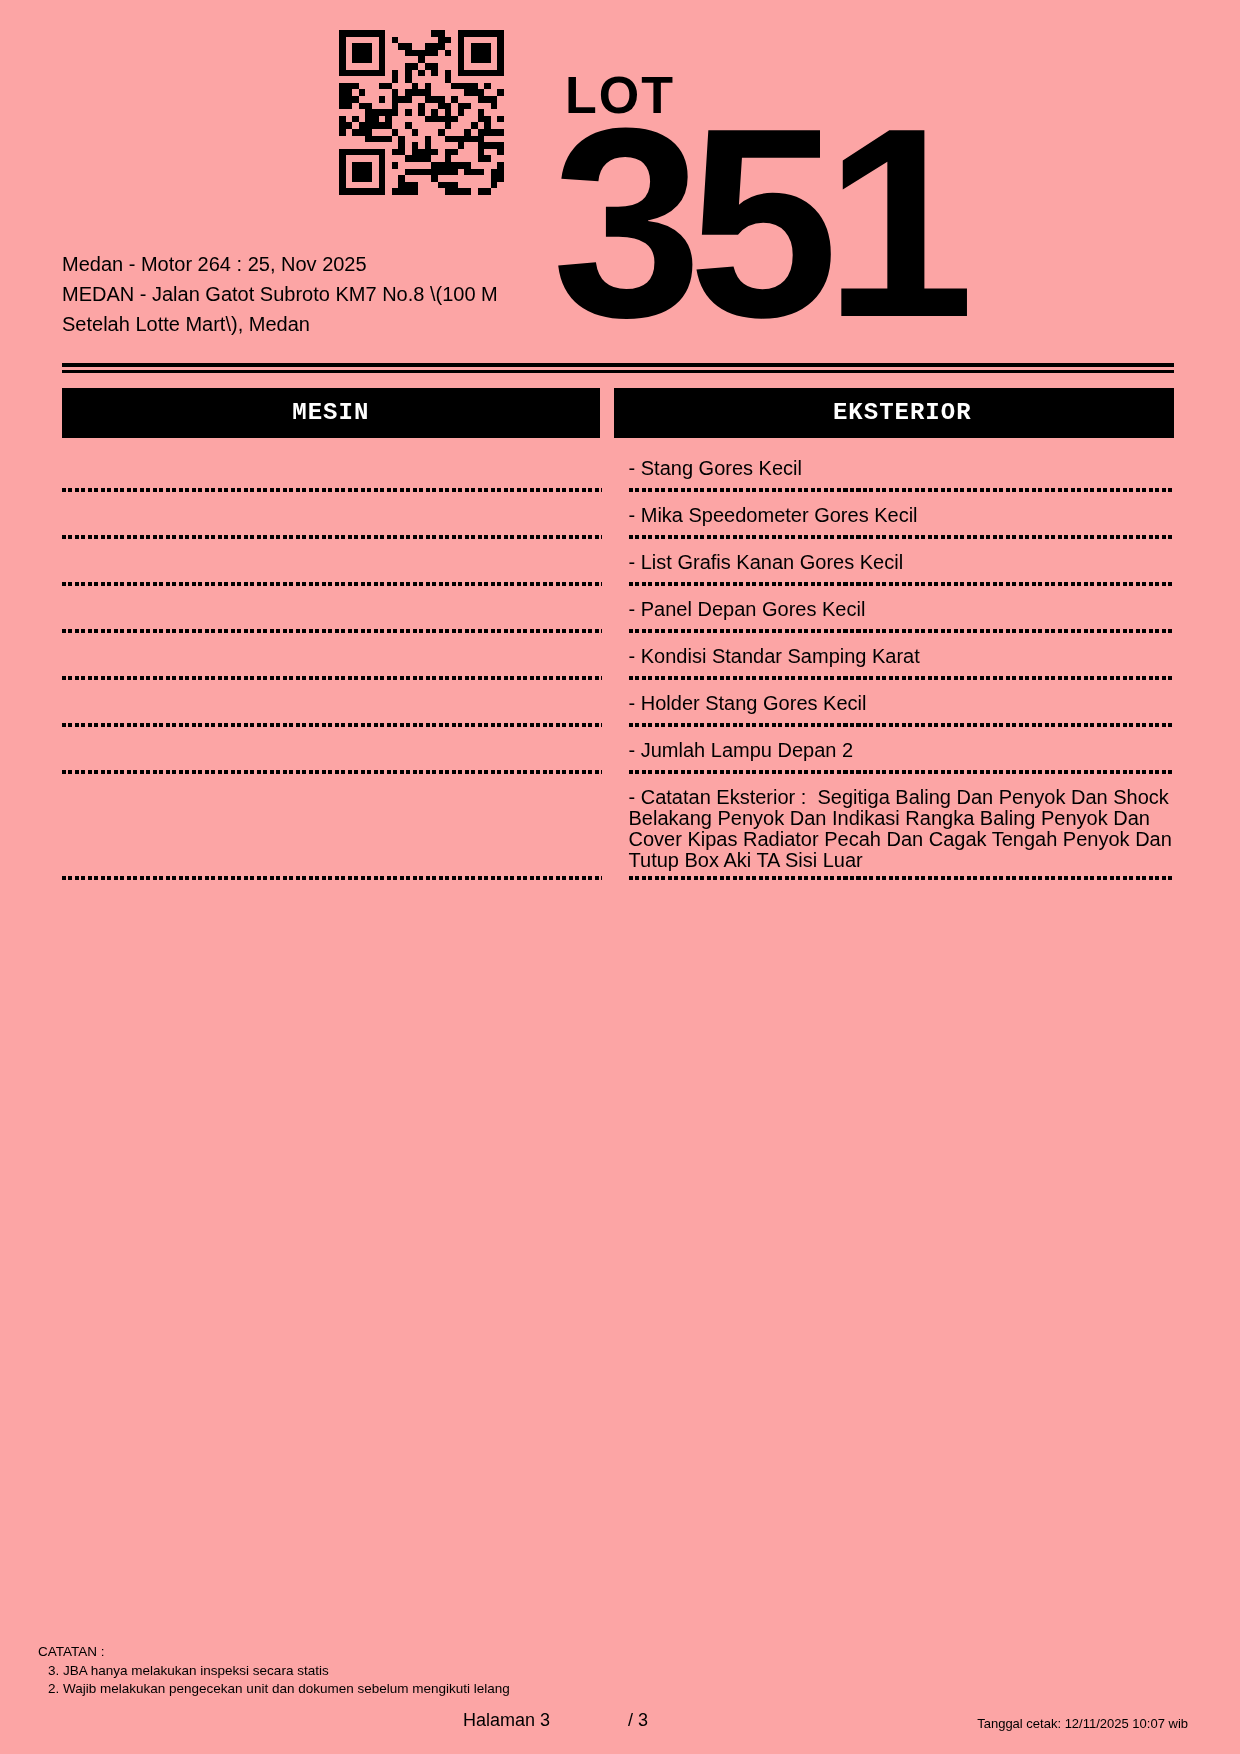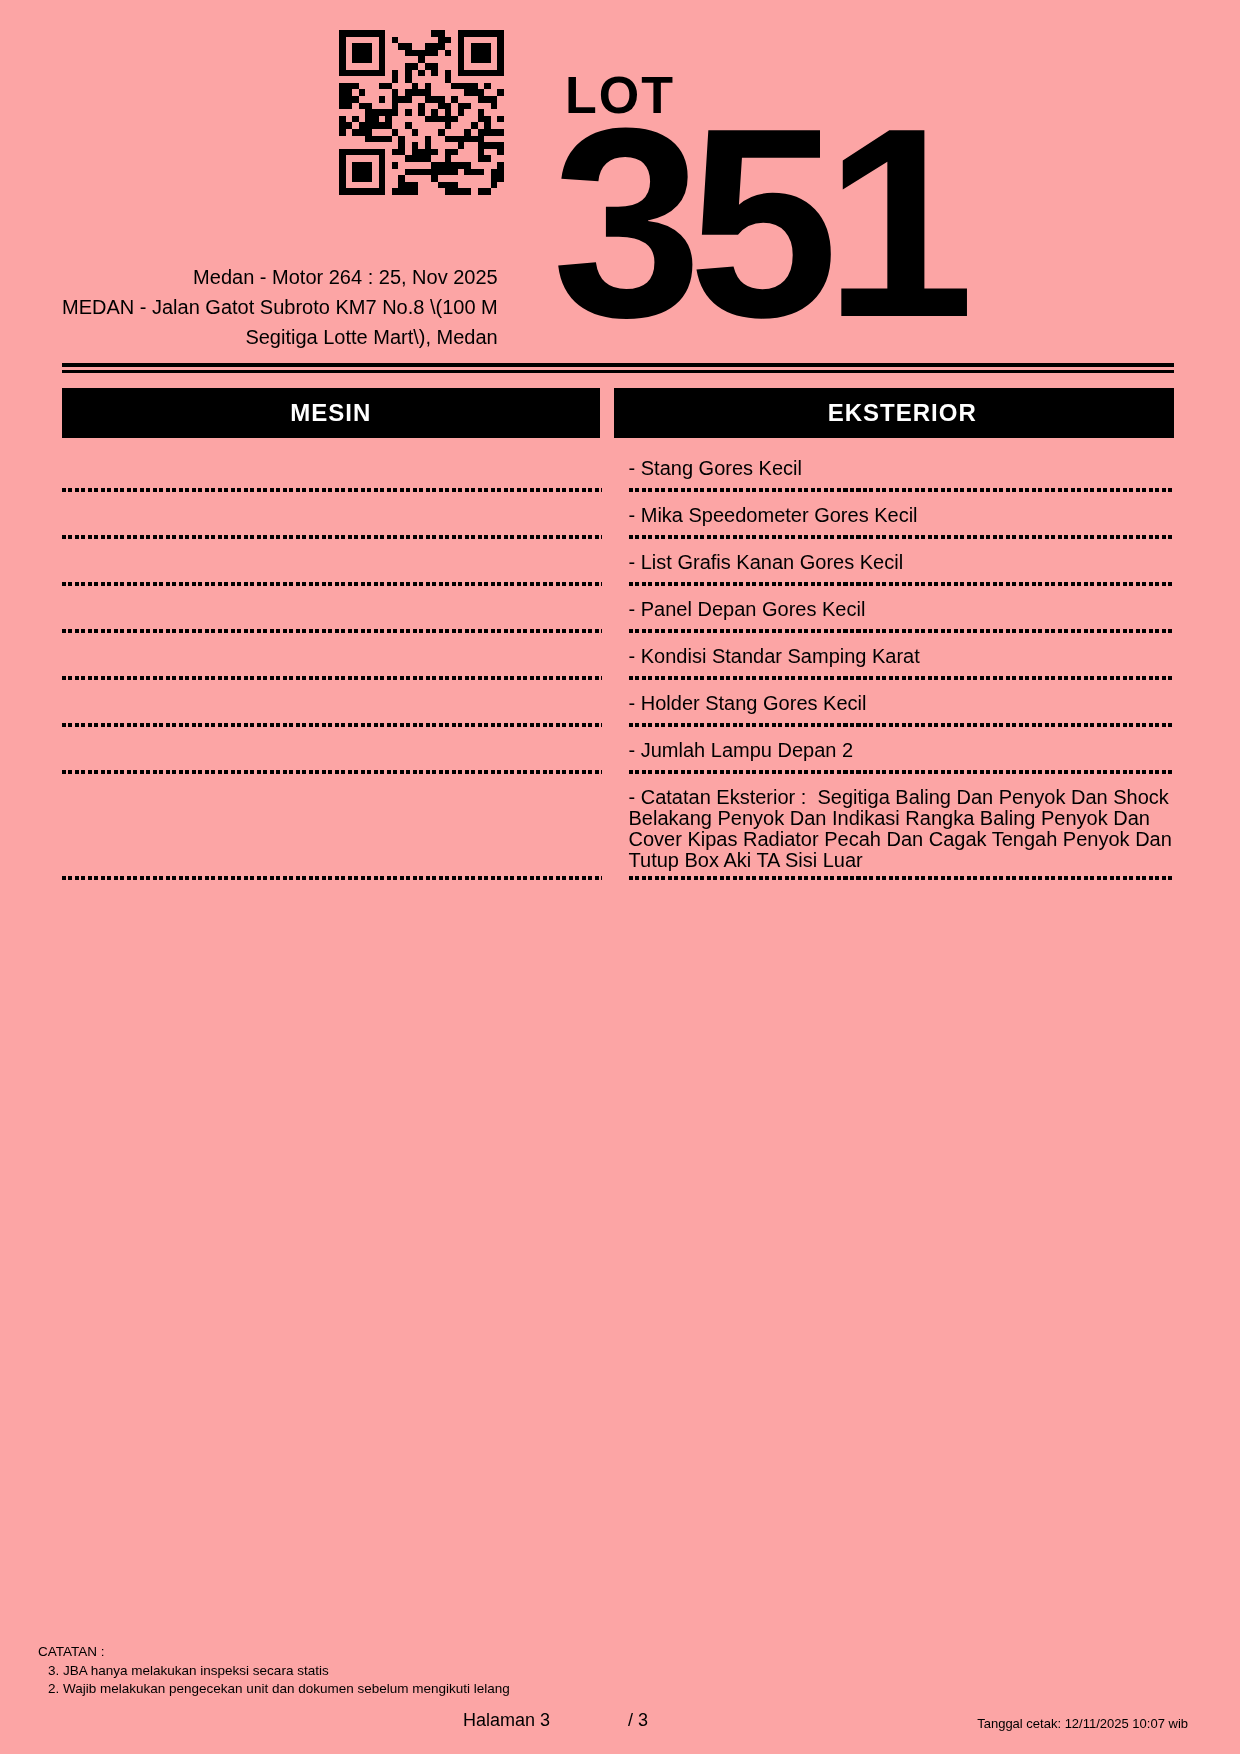--- a/index.html
+++ b/index.html
@@ -10,27 +10,27 @@
   .qr { position:absolute; left:339px; top:30px; width:165px; height:165px; }
   .qr svg { display:block; width:165px; height:165px; }
   .lot-label {
     position:absolute; left:565px; top:69px;
     font-size:52px; font-weight:bold; line-height:1; letter-spacing:2px;
   }
   .lot-number {
     position:absolute; left:552px; top:88px;
     font-size:270px; font-weight:bold; line-height:1; letter-spacing:-14px;
   }
-  .address { position:absolute; left:62px; top:262px; font-size:20px; line-height:30px;text-align:right; }
+  .address { position:absolute; left:62px; top:249px; font-size:20px; line-height:30px; }
   .rule {
     position:absolute; left:62px; top:363px; width:1112px; height:3px;
     border-top:4px solid #000; border-bottom:3px solid #000;
   }
   .table { position:absolute; left:62px; top:388px; width:1112px; }
-  .thead { display:flex; gap:14px; }
+  .thead { display:flex; gap:14px;font-family:Liberation Mono, monospace; }
   .th {
     background:#000; color:#fff; font-weight:bold; font-size:24px;
     text-align:center; height:50px; line-height:50px; letter-spacing:1px;
   }
   .th.left  { width:546px; }
   .th.right { width:552px;padding-left:17px; }
   .row { display:flex; gap:27px; }
   .cell {
     position:relative; box-sizing:border-box; padding:13px 0 9px;
     min-height:47px; font-size:20px; line-height:21px; white-space:pre-wrap;
@@ -360,21 +360,21 @@
         <rect x="22" y="24" width="1" height="1"></rect>
       </svg>
     </div>
 
   <div class="lot-label">LOT</div>
   <div class="lot-number">351</div>
 
   <div class="address">
     <div>Medan - Motor 264 : 25, Nov 2025</div>
     <div>MEDAN - Jalan Gatot Subroto KM7 No.8 \(100 M</div>
-    <div>Segitiga Lotte Mart\), Medan</div>
+    <div>Setelah Lotte Mart\), Medan</div>
   </div>
 
   <div class="rule"></div>
 
   <div class="table">
     <div class="thead">
       <div class="th left">MESIN</div>
       <div class="th right">EKSTERIOR</div>
     </div>
     <div>

